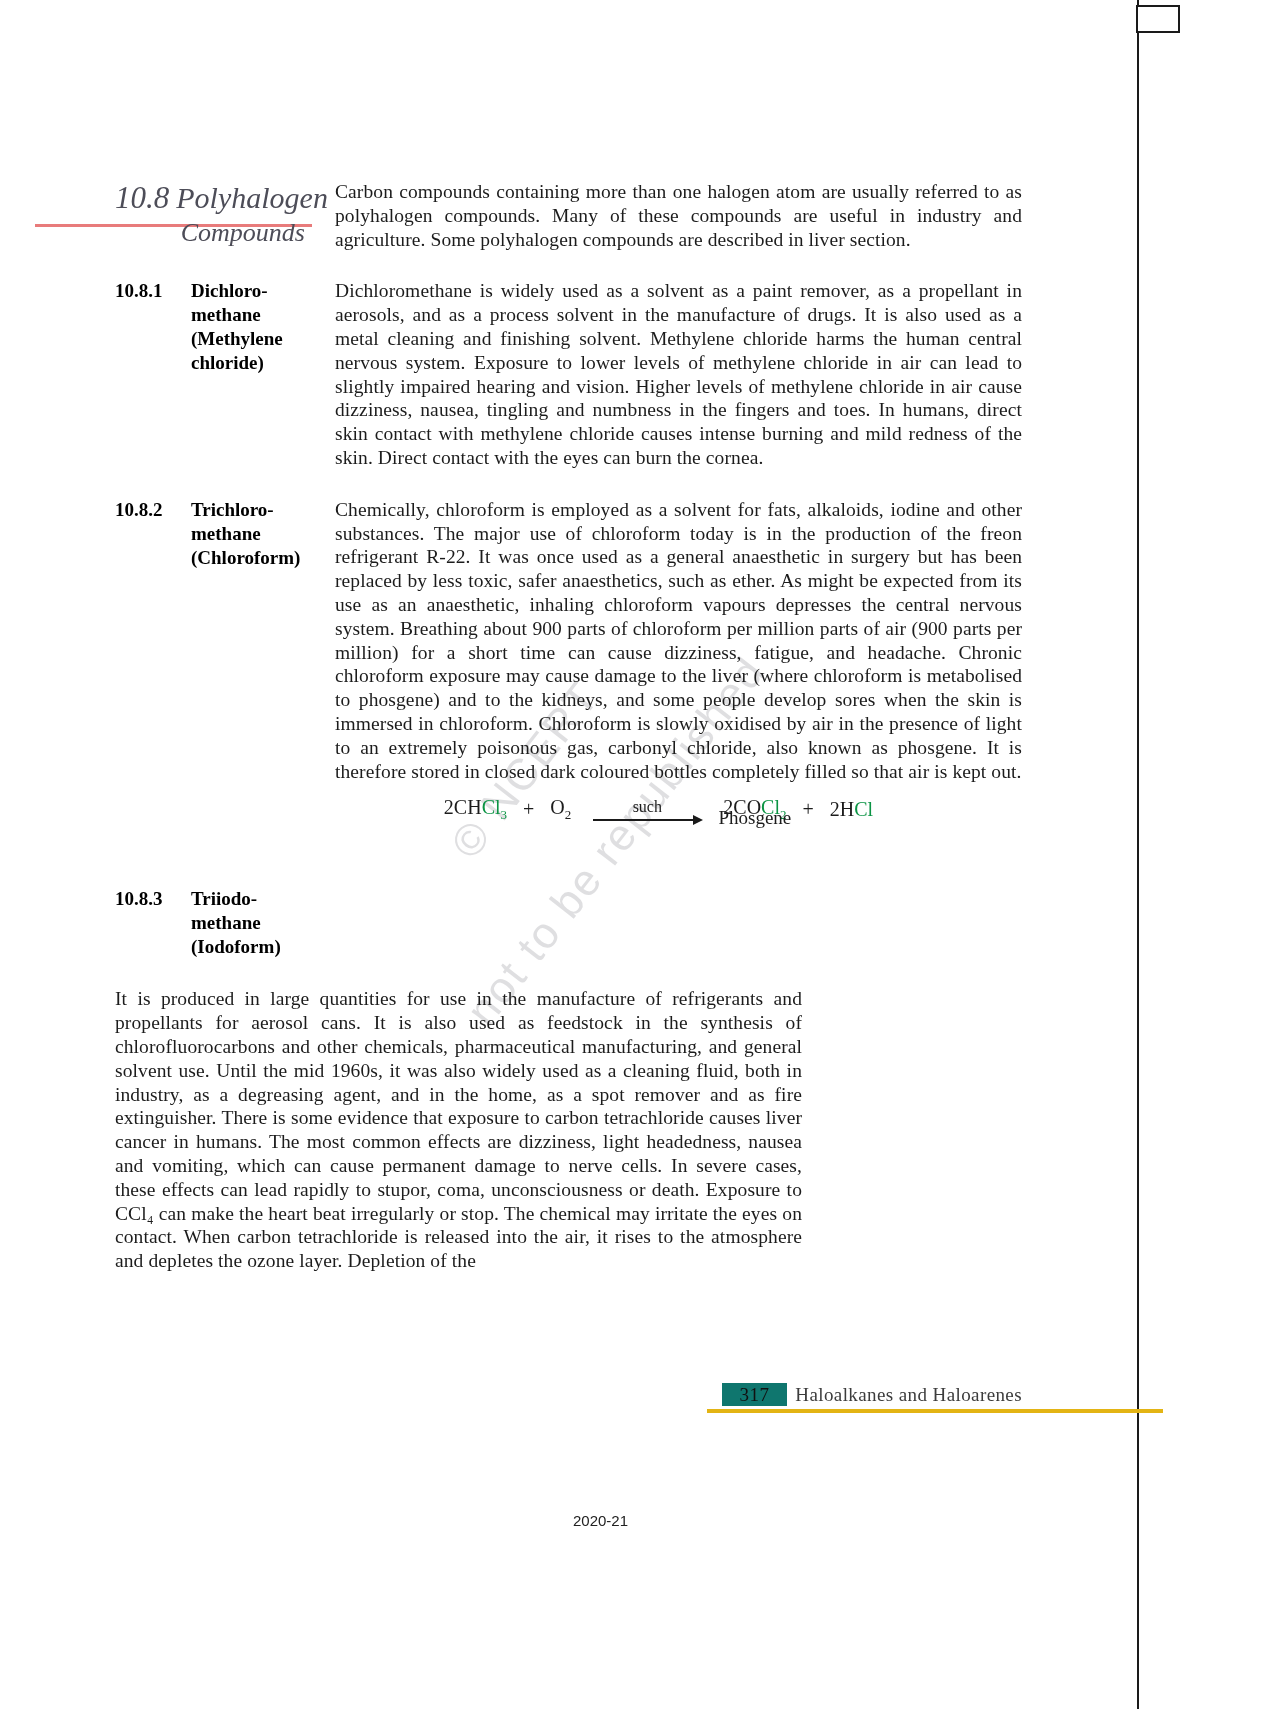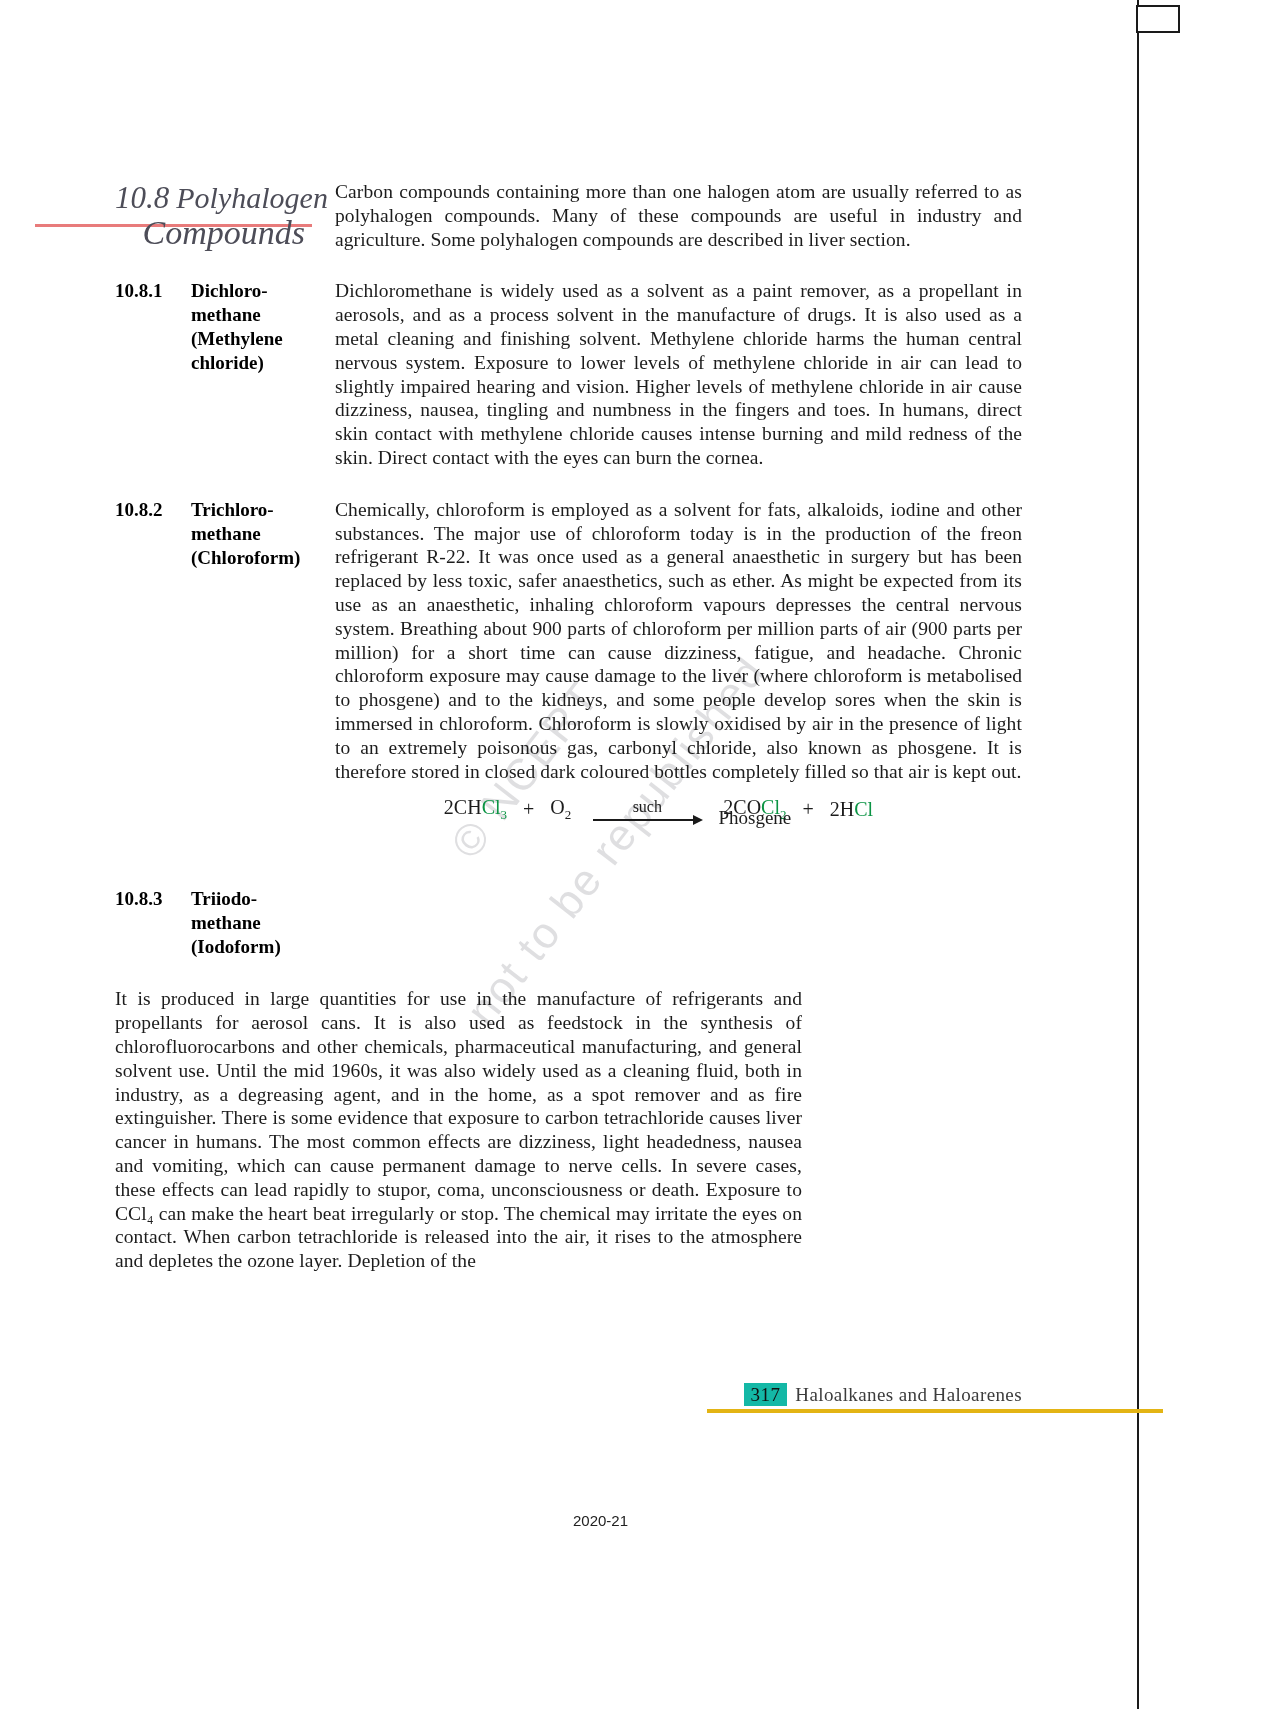--- a/index.html
+++ b/index.html
@@ -20,21 +20,21 @@
   }
 
   .content { position:absolute; left:115px; top:152px; width:907px; }
   .row { display:flex;margin-top:28px; }
   .margin-col { width:220px; flex:none; padding-right:14px; }
   .body-col  { width:687px; flex:none; }
 
   .unit-header { text-align:right; font-style:italic; color:#4d4d58; padding-right:10px; }
   .uh-line1 { font-size:30px; line-height:36px; }
   .uh-num   { font-size:31px; margin-right:7px; }
-  .uh-line2 { font-size:34px; line-height:34px; padding-right:6px; }
+  .uh-line2 { font-size:26px; line-height:34px; padding-right:6px; }
 
   .para { font-size:19.5px; line-height:23.8px; text-align:justify; letter-spacing:0.1px; }
 
   .sec-head { display:flex; font-weight:bold; font-size:19px; line-height:24px; color:#000; }
   .sec-num  { width:76px; flex:none; }
   .sec-title{ white-space:pre-line; }
 
   .header-row  { margin-bottom:18px; }
   .section-row { margin-bottom:13px; }
 
@@ -49,21 +49,21 @@
   .arrow-label { font-size:16px; line-height:16px; margin-bottom:4px; }
   .arrow-line { width:108px; height:2px; background:#1a1a1a; position:relative; display:block; }
   .arrow-line::after {
     content:""; position:absolute; right:-2px; top:-4px;
     border-left:10px solid #1a1a1a; border-top:5px solid transparent; border-bottom:5px solid transparent;
   }
   .eq-term { position:relative; white-space:nowrap; }
   .product-name { position:absolute; left:50%; top:11px; transform:translateX(-50%); font-size:19px; color:#1c1c1c; }
 
   .footer-line { position:absolute; top:1384px; right:253px; font-size:19px; color:#3c3c3c; letter-spacing:0.4px; }
-  .pg-num { background:#14b8a6; color:#111; padding:1px 7px; margin-right:8px;margin-top:8px; }
+  .pg-num { background:#0f766e; color:#111; padding:1px 18px; margin-right:8px;margin-top:8px; }
   .footer-rule { position:absolute; left:707px; top:1409px; width:456px; height:4px; background:#e3b414; }
   .edition { position:absolute; top:1512px; left:0; width:1173px; text-align:center;
              font-family:"Liberation Sans",sans-serif; font-size:15px; color:#222;padding-left:28px; }
 </style>
 </head>
 <body>
 
 <div class="page">
 
   <div class="right-rule"></div>

